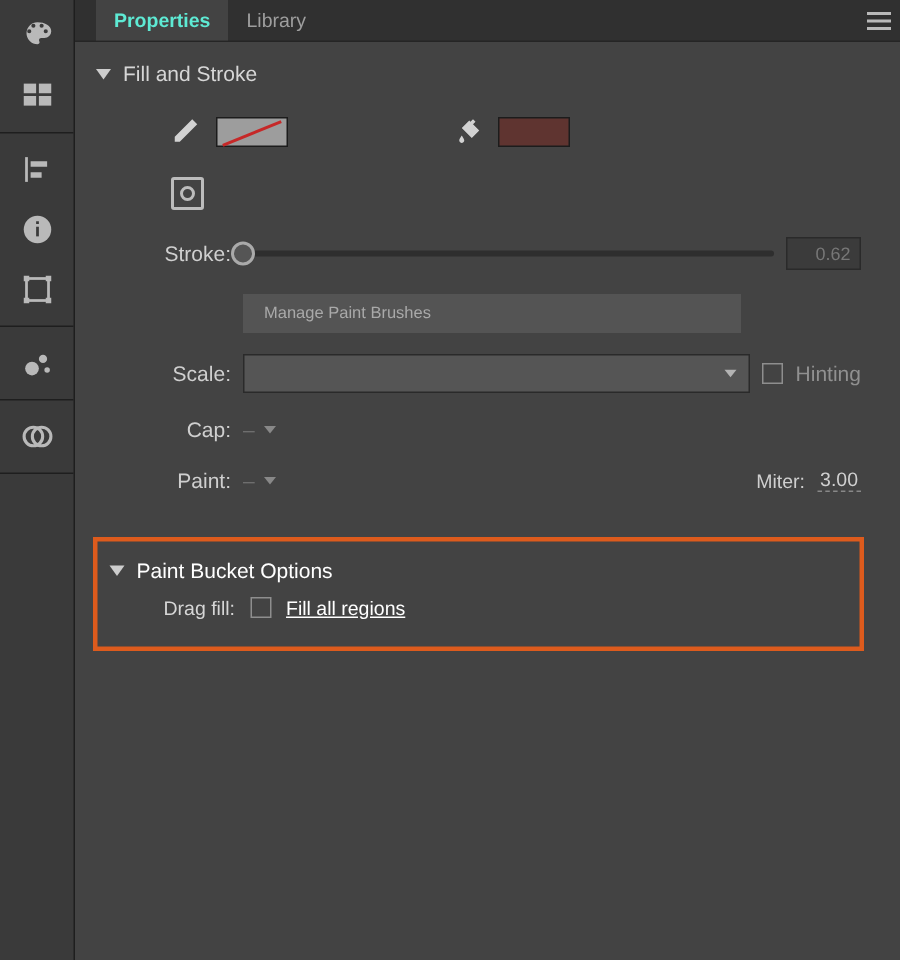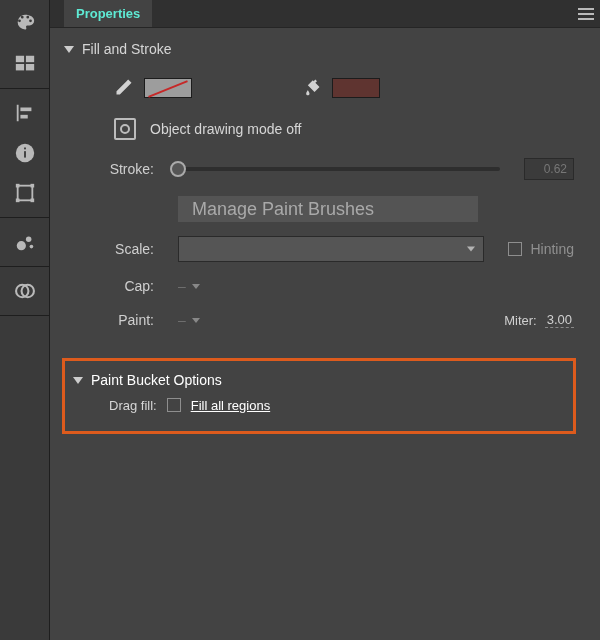--- a/index.html
+++ b/index.html
@@ -137,21 +137,21 @@
     display:flex;align-items:center;justify-content:center;
   }
   .mode-row .ring .inner { width:10px;height:10px;border-radius:50%;border:2px solid #bcbcbc; }
   .mode-row span { color:#d6d6d6; font-size:14px; }
 
   .row {
     display:grid;
     grid-template-columns: 90px 1fr auto;
     align-items:center;
     height:30px;
-    gap:24px;
+    gap:8px;
   }
   .row .label { text-align:right; color:#cfcfcf; font-size:14px;}
   .row .ctrls { display:flex; align-items:center; gap:8px;}
   .slider {
     flex:1; height:4px; background:#2e2e2e; position:relative;
     border-radius:2px;
   }
   .slider .knob {
     position:absolute; left:0; top:50%; transform:translate(-50%,-50%);
     width:16px;height:16px; border-radius:50%;
@@ -172,21 +172,21 @@
     width:0;height:0;border-left:4px solid transparent;border-right:4px solid transparent;
     border-top:5px solid #b3b3b3;
   }
   .ddgreen { position:relative; }
   .ddgreen::before {
     content:""; position:absolute; left:8px; right:26px; top:50%; transform:translateY(-50%);
     height:2px; background: linear-gradient(90deg,#4e8f43,#9cff5a);
   }
   .mpbtn {
     height:26px; background:#545454; color:#a9a9a9;
-    padding:0 14px; font-size:18px;
+    padding:0 14px; font-size:11px;
     display:flex;align-items:center;
     border:none;
   }
   .ghost-icons { display:flex; gap:12px; color:#7c7c7c; }
   .ghost-icons svg { width:18px;height:18px; fill:#8d8d8d; }
   .plusminus { display:flex; gap:12px; color:#7e7e7e; font-size:18px;}
   .chk {
     width:14px;height:14px;border:1px solid #8e8e8e;background:transparent;
     display:inline-block; vertical-align:middle;
   }
@@ -268,20 +268,21 @@
           <circle cx="20" cy="12" r="9" fill="none" stroke="#b9b9b9" stroke-width="3"></circle>
         </svg>
     </div>
   </div>
 </div>
 
 <div class="main">
   <div class="tabbar">
     <div class="spacer-before-tabs"></div>
     <div class="tab active">Properties</div>
+    <div class="tab">Library</div>
     <div class="flex"></div>
     <div class="panel-menu">
       <svg viewBox="0 0 16 12">
           <rect x="0" y="0" width="16" height="2"></rect>
           <rect x="0" y="5" width="16" height="2"></rect>
           <rect x="0" y="10" width="16" height="2"></rect>
         </svg>
     </div>
   </div>
 
@@ -308,21 +309,20 @@
               </svg>
           </span>
           <div class="swatch sw-brown"></div>
         </div>
       </div>
 
       <div class="mode-row">
         <span class="ring">
             <span class="inner"></span>
           </span>
-        <span>Object drawing mode off</span>
       </div>
 
       <div class="row">
         <div class="label">Stroke:</div>
         <div class="ctrls">
           <div class="slider">
               <div class="knob"></div>
             </div>
         </div>
         <div class="num">0.62</div>

